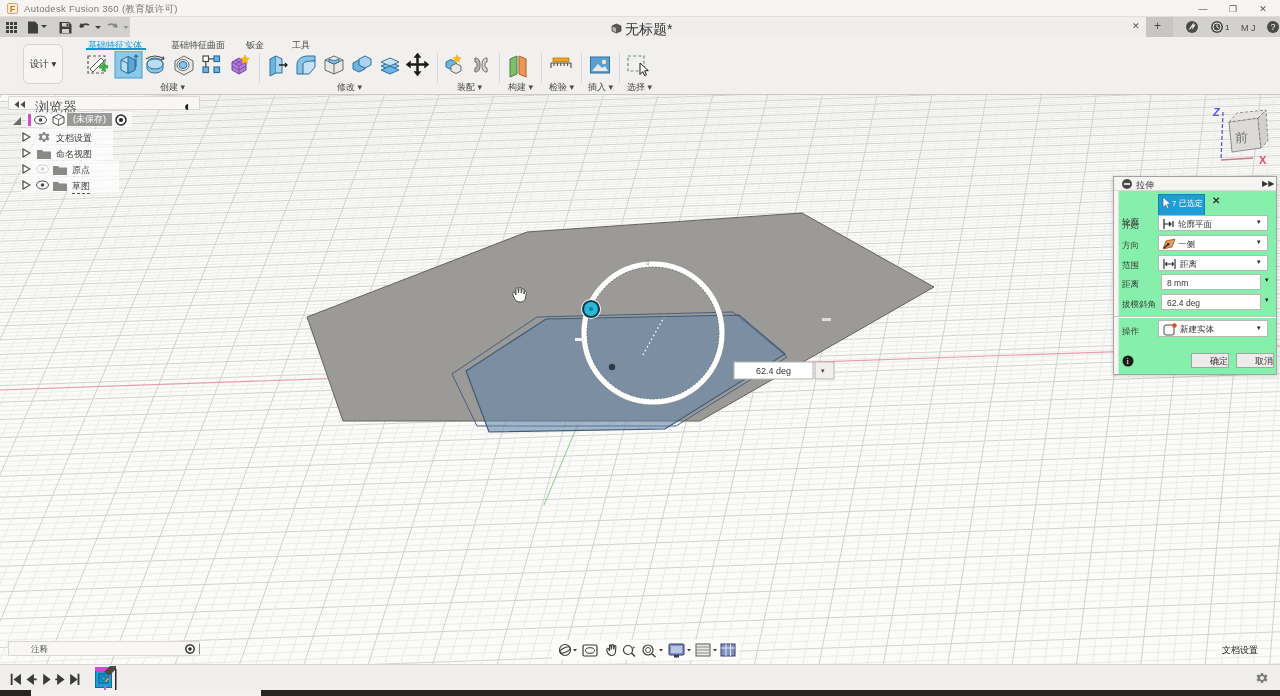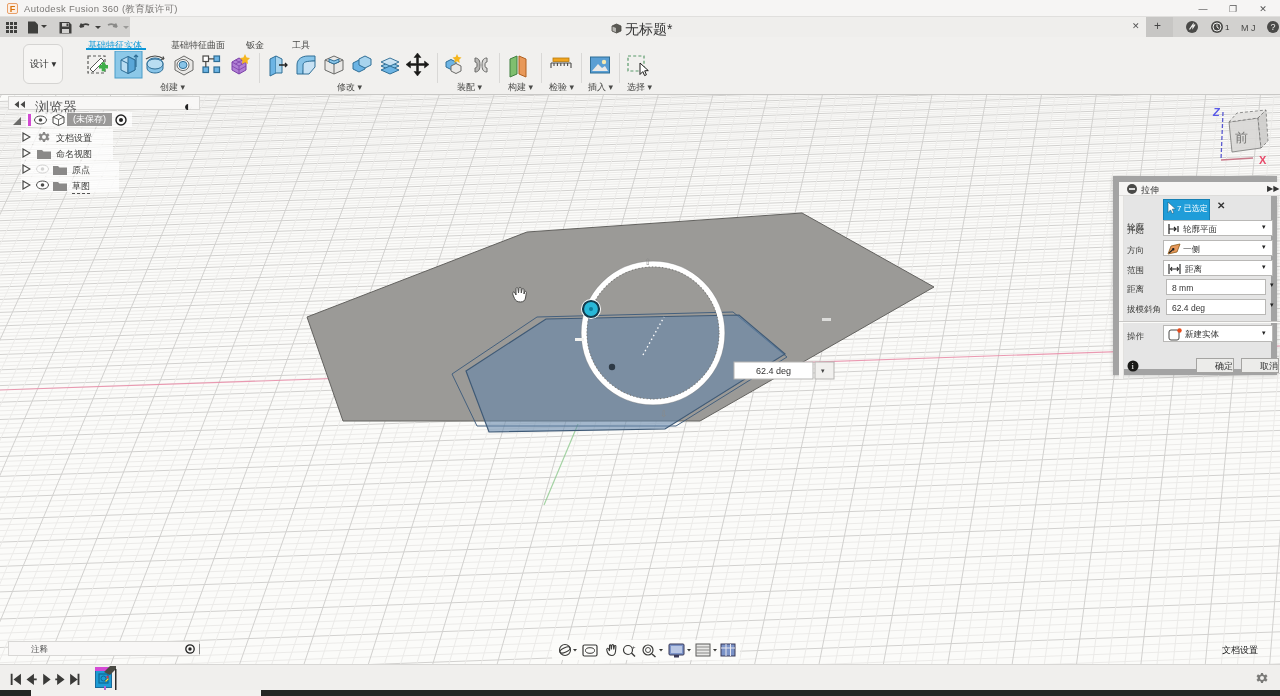--- a/index.html
+++ b/index.html
@@ -23,21 +23,21 @@
 .gsep{top:16px;width:1px;height:30px;background:#d9d8d6}
 
 #canvas{left:0;top:95px;width:1280px;height:601px;background:#fbfbf9;overflow:hidden}
 #gridsvg{position:absolute;left:0;top:-95px}
 .gM{stroke:#d2d1cf;stroke-width:1}
 .gm{stroke:#ecebe9;stroke-width:1}
 
 #bheader{left:8px;top:96px;width:192px;height:14px;background:#f8f7f6;border:1px solid #d8d7d5;font-size:14px;color:#555}
 .trow{font-size:9px;color:#3c3c3a;height:15px;white-space:nowrap}
 
-#dialog{left:1113px;top:176px;width:164px;height:199px;background:#e5e5e5;border:6px solid #a3a3a3;box-shadow:0 1px 4px rgba(0,0,0,.18)}
+#dialog{left:1113px;top:176px;width:164px;height:199px;background:#86efac;border:1px solid #a3a3a3;box-shadow:0 1px 4px rgba(0,0,0,.18)}
 #dlghead{left:0;top:0;width:162px;height:14px;background:#f6f5f4;border-bottom:1px solid #dddcda}
 .dlbl{font-size:8.5px;color:#3c3c3a}
 .dbox{background:#fff;border:1px solid #b9b8b6;font-size:8.5px;color:#333}
 .dbtn{background:#ececea;border:1px solid #a5a4a2;font-size:9px;color:#333;text-align:right}
 
 #comments{left:8px;top:641px;width:192px;height:15px;background:#f8f7f6;border:1px solid #d8d7d5;font-size:8.5px;color:#555}
 #timeline{left:0;top:664px;width:1280px;height:26px;background:#f0efed;border-top:1px solid #d8d7d5}
 #bstrip{left:0;top:690px;width:1280px;height:6px;background:#252422}
 #bstrip .seg{left:31px;top:0;width:230px;height:6px;background:#f2f1ef}
 #navbar{left:552px;top:640px;height:20px;font-size:11px;color:#333;background:rgba(252,252,250,0.92);padding:1px 4px;border-radius:2px}

